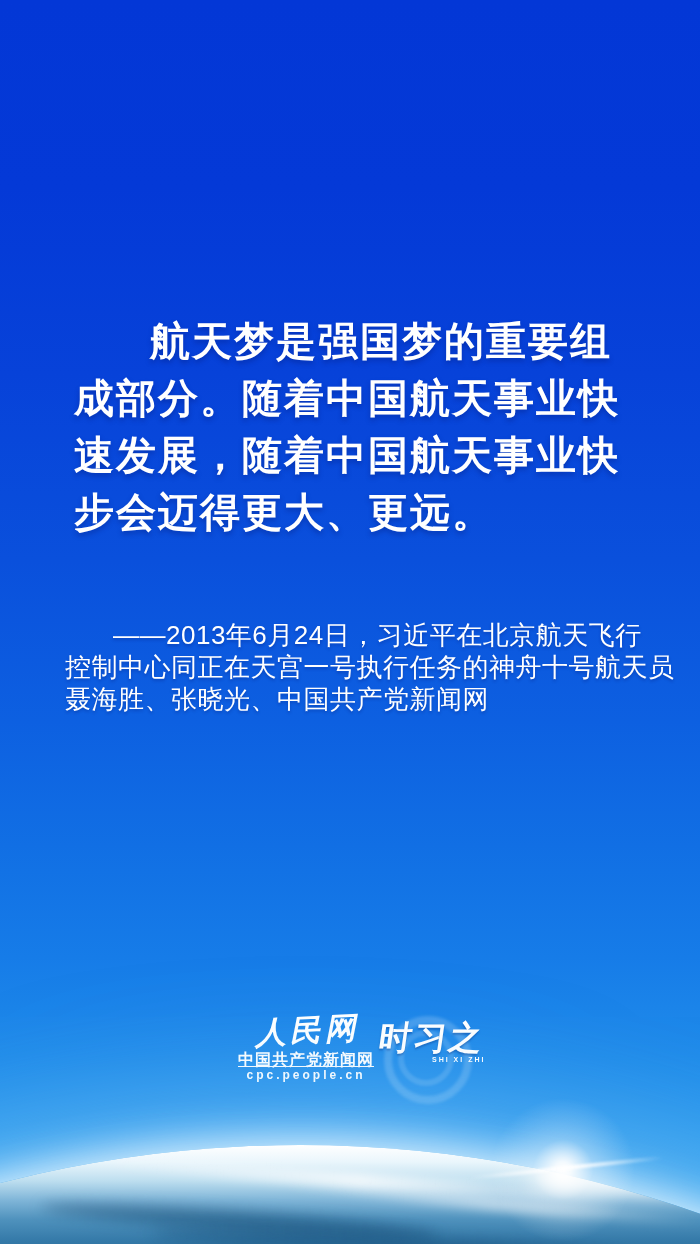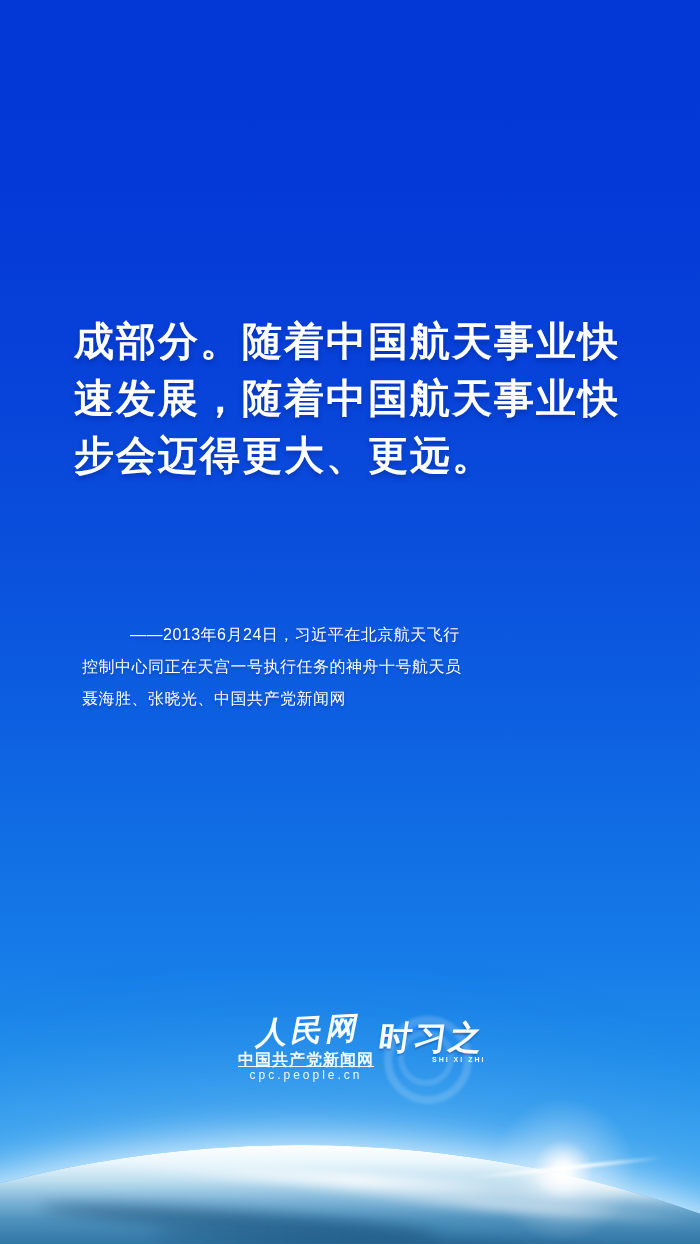--- a/index.html
+++ b/index.html
@@ -21,22 +21,22 @@
     position:absolute;left:74px;top:312px;width:560px;
     font-family:"DejaVu Serif","Liberation Serif",serif;
     font-weight:700;font-size:40px;line-height:57px;letter-spacing:2px;
     text-shadow:0 3px 5px rgba(0,20,110,.35);
   }
   .quote .q-line{white-space:nowrap;}
   .quote .q-line.indent{padding-left:76px;}
 
   
   .attribution{
-    position:absolute;left:82px;top:619px;width:565px;
-    font-size:16px;line-height:32px;font-weight:400;letter-spacing:0.5px;
+    position:absolute;left:65px;top:619px;width:565px;
+    font-size:26px;line-height:32px;font-weight:400;letter-spacing:0.5px;
     text-shadow:0 2px 3px rgba(0,20,110,.3);
   }
   .attribution .a-line{white-space:nowrap;}
   .attribution .a-line.indent{padding-left:48px;}
 
   
   .pd-script{
     position:absolute;left:246px;top:1012px;width:122px;
     text-align:center;font-size:31px;line-height:36px;
     font-family:"DejaVu Serif","Liberation Serif",serif;
@@ -44,21 +44,21 @@
     transform:rotate(-3deg);
   }
   .pd-site{
     position:absolute;left:238px;top:1050px;width:136px;
     text-align:center;font-size:16px;font-weight:700;letter-spacing:1px;
     white-space:nowrap;
     text-decoration:underline;
   }
   .pd-url{
     position:absolute;left:238px;top:1068px;width:136px;
-    text-align:center;font-size:12px;font-weight:400;letter-spacing:3px;
+    text-align:center;font-size:12px;font-weight:700;letter-spacing:3px;
     white-space:nowrap;
   }
 
   .sxz-ring-outer{
     position:absolute;left:384px;top:1016px;width:72px;height:72px;
     border:8px solid rgba(255,255,255,.18);border-radius:50%;
     filter:blur(1.5px);
   }
   .sxz-ring-inner{
     position:absolute;left:398px;top:1030px;width:44px;height:44px;
@@ -113,20 +113,21 @@
     background:linear-gradient(90deg,transparent,rgba(255,255,255,.95),transparent);
     transform:rotate(-6deg);filter:blur(1px);
   }
 </style>
 </head>
 <body>
 
 <div class="poster">
 
   <div class="quote">
+    <div class="q-line indent">航天梦是强国梦的重要组</div>
     <div class="q-line">成部分。随着中国航天事业快</div>
     <div class="q-line">速发展，随着中国航天事业快</div>
     <div class="q-line">步会迈得更大、更远。</div>
   </div>
 
   <div class="attribution">
     <div class="a-line indent">——2013年6月24日，习近平在北京航天飞行</div>
     <div class="a-line">控制中心同正在天宫一号执行任务的神舟十号航天员</div>
     <div class="a-line">聂海胜、张晓光、中国共产党新闻网</div>
   </div>

